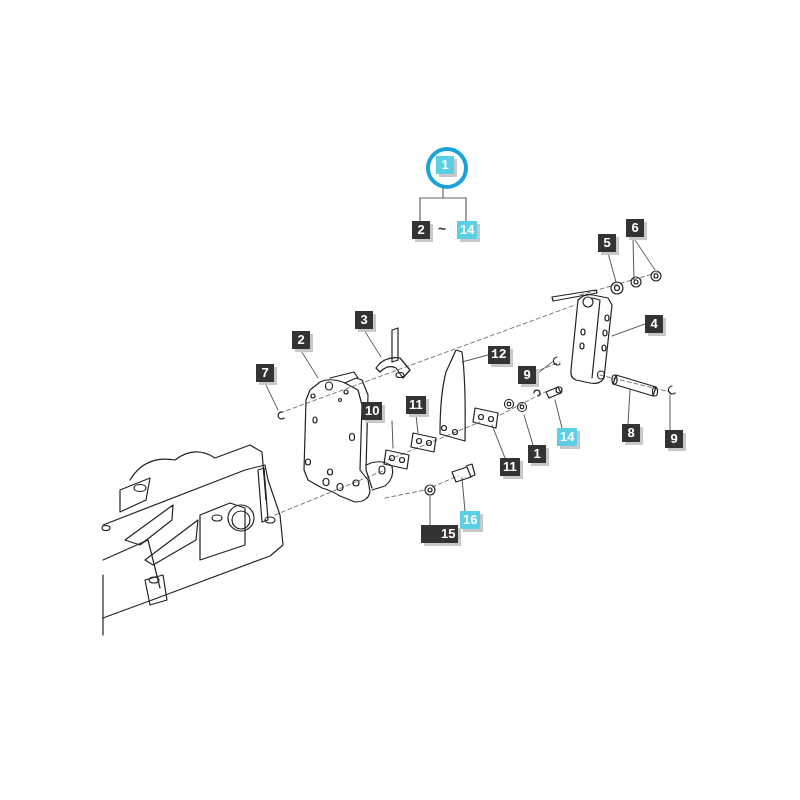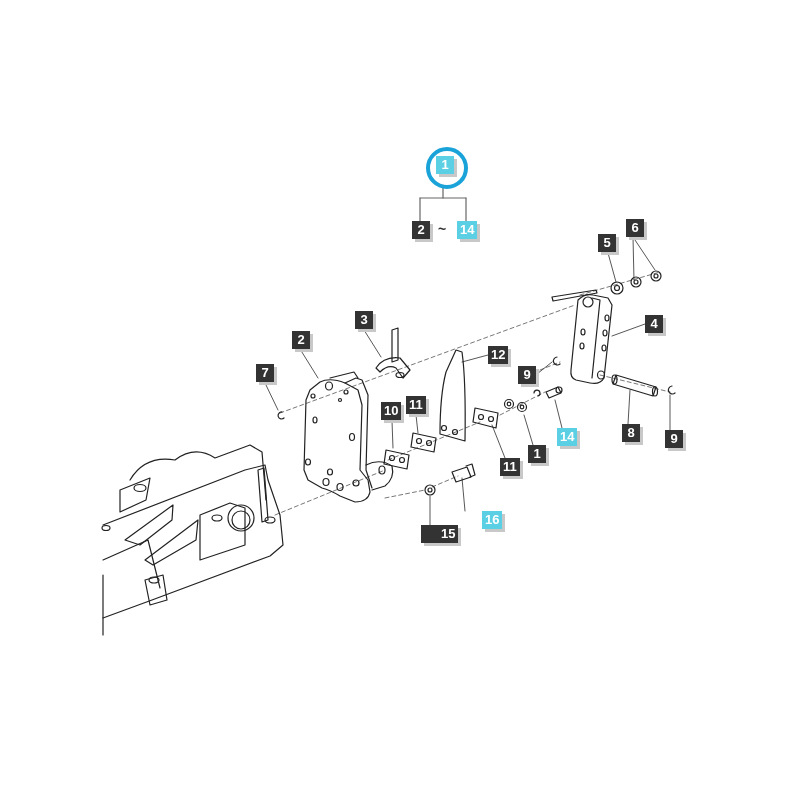--- a/index.html
+++ b/index.html
@@ -199,24 +199,24 @@
 <div class="lbl cyan" style="left:436px;top:156px;">1</div>
 <div class="lbl dark" style="left:412px;top:221px;">2</div>
 <div class="tilde" style="left:438px;top:221px;">~</div>
 <div class="lbl cyan" style="left:457px;top:221px;">14</div>
 
 <div class="lbl dark" style="left:598px;top:234px;">5</div>
 <div class="lbl dark" style="left:626px;top:219px;">6</div>
 <div class="lbl dark" style="left:645px;top:315px;">4</div>
 <div class="lbl dark" style="left:355px;top:311px;">3</div>
 <div class="lbl dark" style="left:292px;top:331px;">2</div>
-<div class="lbl dark" style="left:488px;top:346px;">12</div>
+<div class="lbl dark" style="left:488px;top:346px;font-family:Liberation Mono, monospace;">12</div>
 <div class="lbl dark" style="left:256px;top:364px;">7</div>
 <div class="lbl dark" style="left:518px;top:366px;">9</div>
-<div class="lbl dark" style="left:381px;top:402px;">10</div>
+<div class="lbl dark" style="left:362px;top:402px;">10</div>
 <div class="lbl dark" style="left:406px;top:396px;">11</div>
 <div class="lbl cyan" style="left:557px;top:428px;">14</div>
 <div class="lbl dark" style="left:528px;top:445px;">1</div>
 <div class="lbl dark" style="left:622px;top:424px;">8</div>
 <div class="lbl dark" style="left:665px;top:430px;">9</div>
 <div class="lbl dark" style="left:500px;top:458px;">11</div>
-<div class="lbl cyan" style="left:482px;top:511px;">16</div>
+<div class="lbl cyan" style="left:460px;top:511px;">16</div>
 <div class="lbl dark" style="left:421px;top:525px;padding-left:20px;">15</div>
 
 </body></html>

